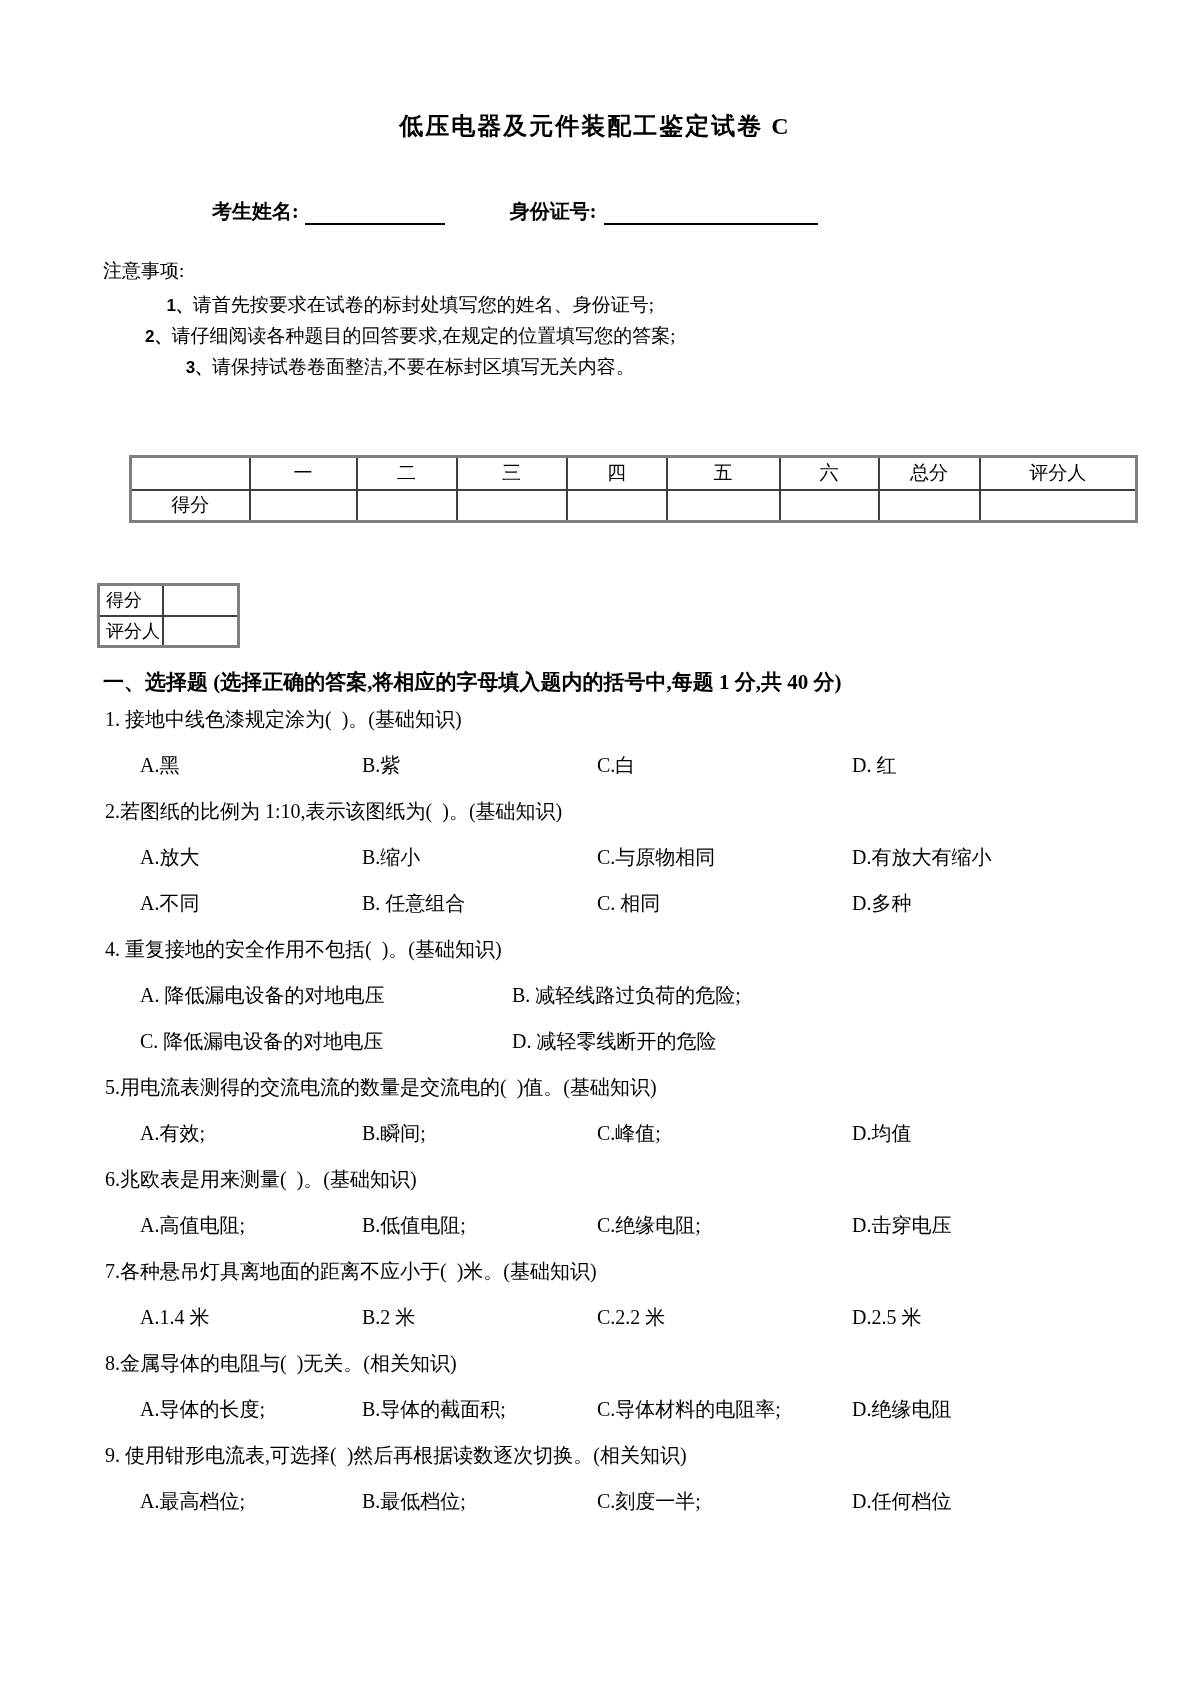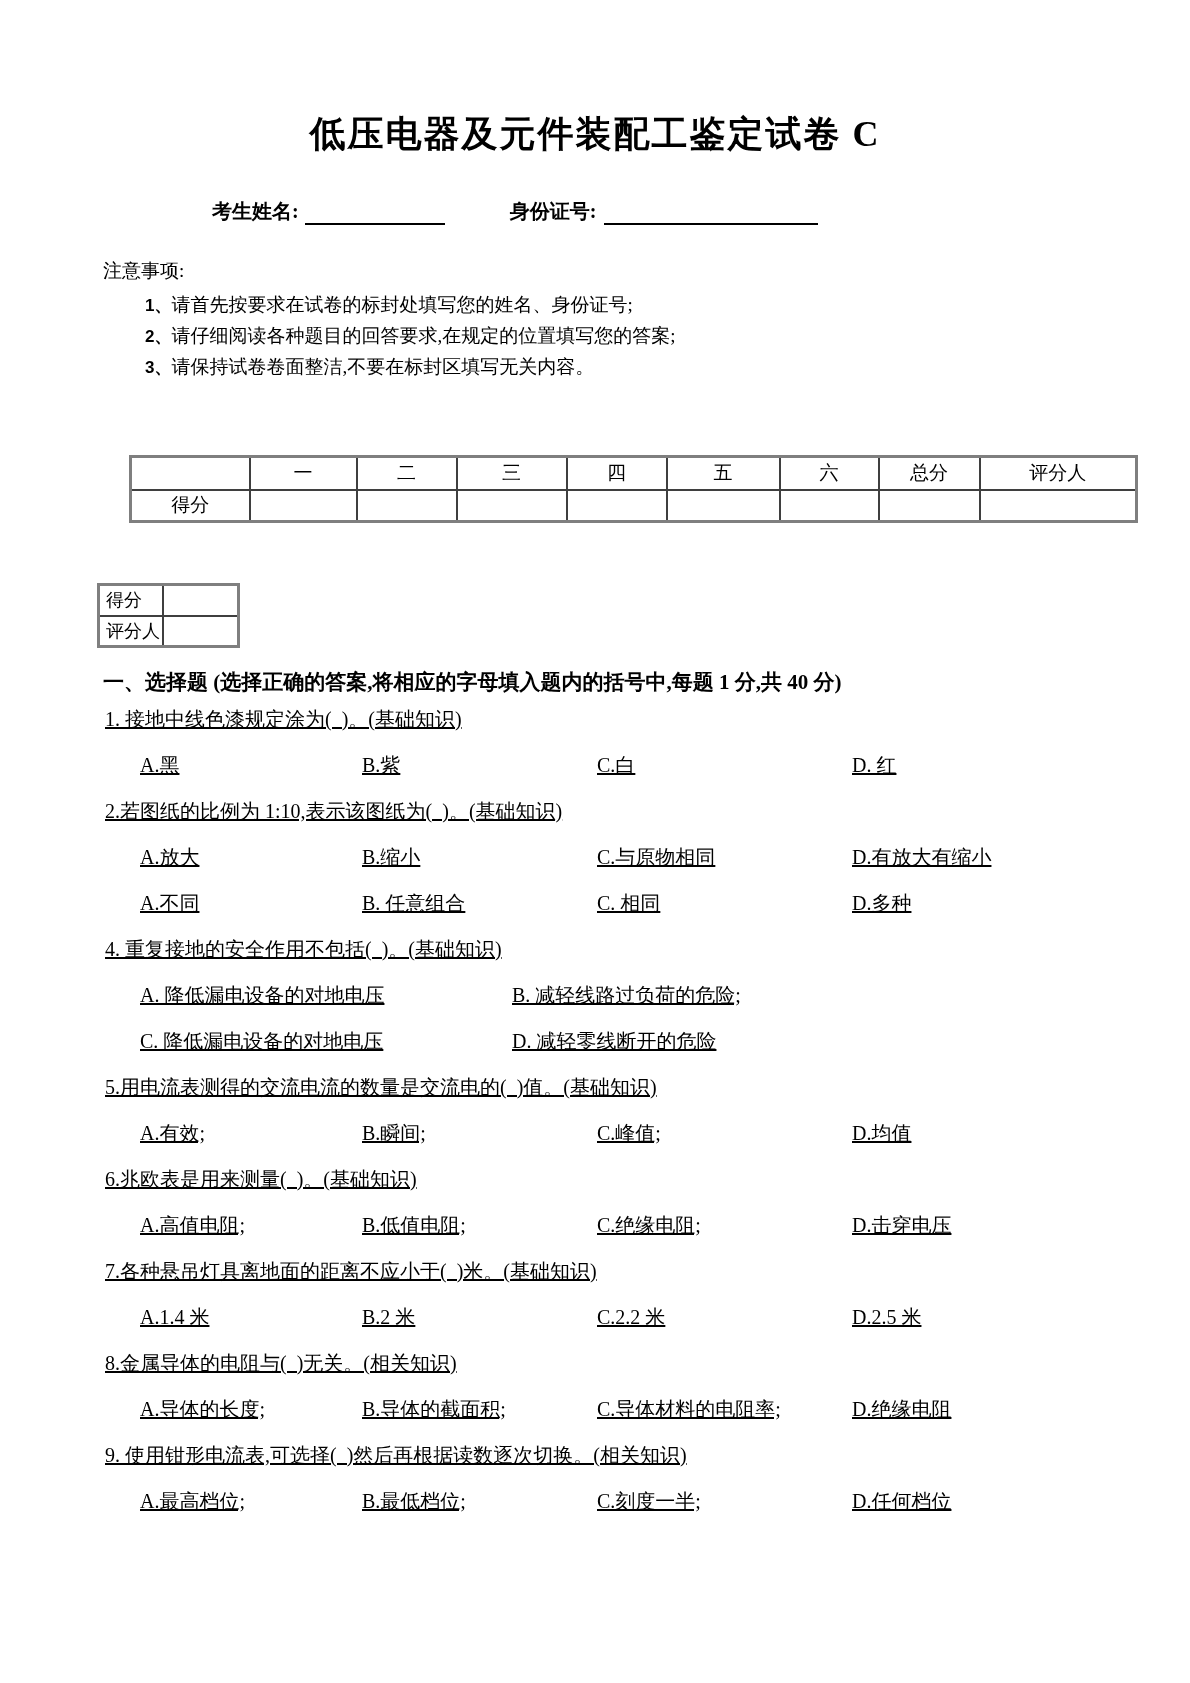--- a/index.html
+++ b/index.html
@@ -2,52 +2,52 @@
 <html><head>
 <meta charset="utf-8">
 <style>
   html, body { margin:0; padding:0; background:#ffffff; }
   body {
     width:1190px; height:1683px; position:relative; overflow:hidden;
     font-family:"Liberation Serif","DejaVu Serif",serif; color:#000;
   }
   .title {
     position:absolute; top:110px; left:0; width:100%;
-    text-align:center; font-size:36px; font-weight:bold; letter-spacing:2px;
+    text-align:center; font-size:24px; font-weight:bold; letter-spacing:2px;
     margin:0;
   }
   .candidate-row { position:absolute; top:197px; left:212px; font-size:20px; line-height:28px; white-space:nowrap; }
   .cand-label { font-weight:bold; }
   .uline { display:inline-block; border-bottom:2px solid #000; height:22px; vertical-align:bottom; }
   .uline-name { width:140px; margin-left:6px; }
   .lbl-id { margin-left:65px; }
   .uline-id { width:214px; margin-left:8px; }
 
   .notes { position:absolute; top:258px; left:103px; font-size:19px; }
   .notes-heading { line-height:26px; margin-bottom:6px; }
-  .note-item { padding-left:42px; line-height:30px; white-space:nowrap; }
+  .note-item { padding-left:42px; line-height:30px; white-space:nowrap;text-align:center; }
   .note-num { font-family:"Liberation Sans","DejaVu Sans",sans-serif; font-weight:bold; font-size:17px; }
 
   table { border-collapse:collapse; table-layout:fixed; }
   .score-table { position:absolute; top:455px; left:129px; width:1006px; border:3px solid #7f7f7f; }
   .score-table td { border:2px solid #3f3f3f; text-align:center; font-size:19px; padding:0; overflow:hidden; }
   .score-table tr.hdr { height:33px; }
   .score-table tr.val { height:32px; }
 
   .score-box { position:absolute; top:583px; left:97px; width:143px; border:3px solid #7f7f7f; }
   .score-box td { border:2px solid #3f3f3f; font-size:18px; padding:0 0 0 6px; overflow:hidden; }
   .score-box tr { height:31px; }
   .score-box .sb-label { width:56px; }
 
   .section-heading {
     position:absolute; top:668px; left:103px;
     font-size:21px; font-weight:bold; white-space:nowrap;
   }
   .questions { position:absolute; top:706px; left:105px; width:1030px; font-size:20px; }
-  .line { height:26px; line-height:26px; margin-bottom:20px; white-space:pre;text-decoration:underline; }
+  .line { height:26px; line-height:26px; margin-bottom:20px; white-space:pre; }
   .opts { display:grid; grid-template-columns:222px 235px 255px auto; padding-left:35px; }
   .opts2 { display:grid; grid-template-columns:372px auto; padding-left:35px; }
   .opts span, .opts2 span { white-space:pre; overflow:visible; }
 </style>
 </head>
 <body>
 
 <h1 class="title">低压电器及元件装配工鉴定试卷 C</h1>
 
 <div class="candidate-row">

